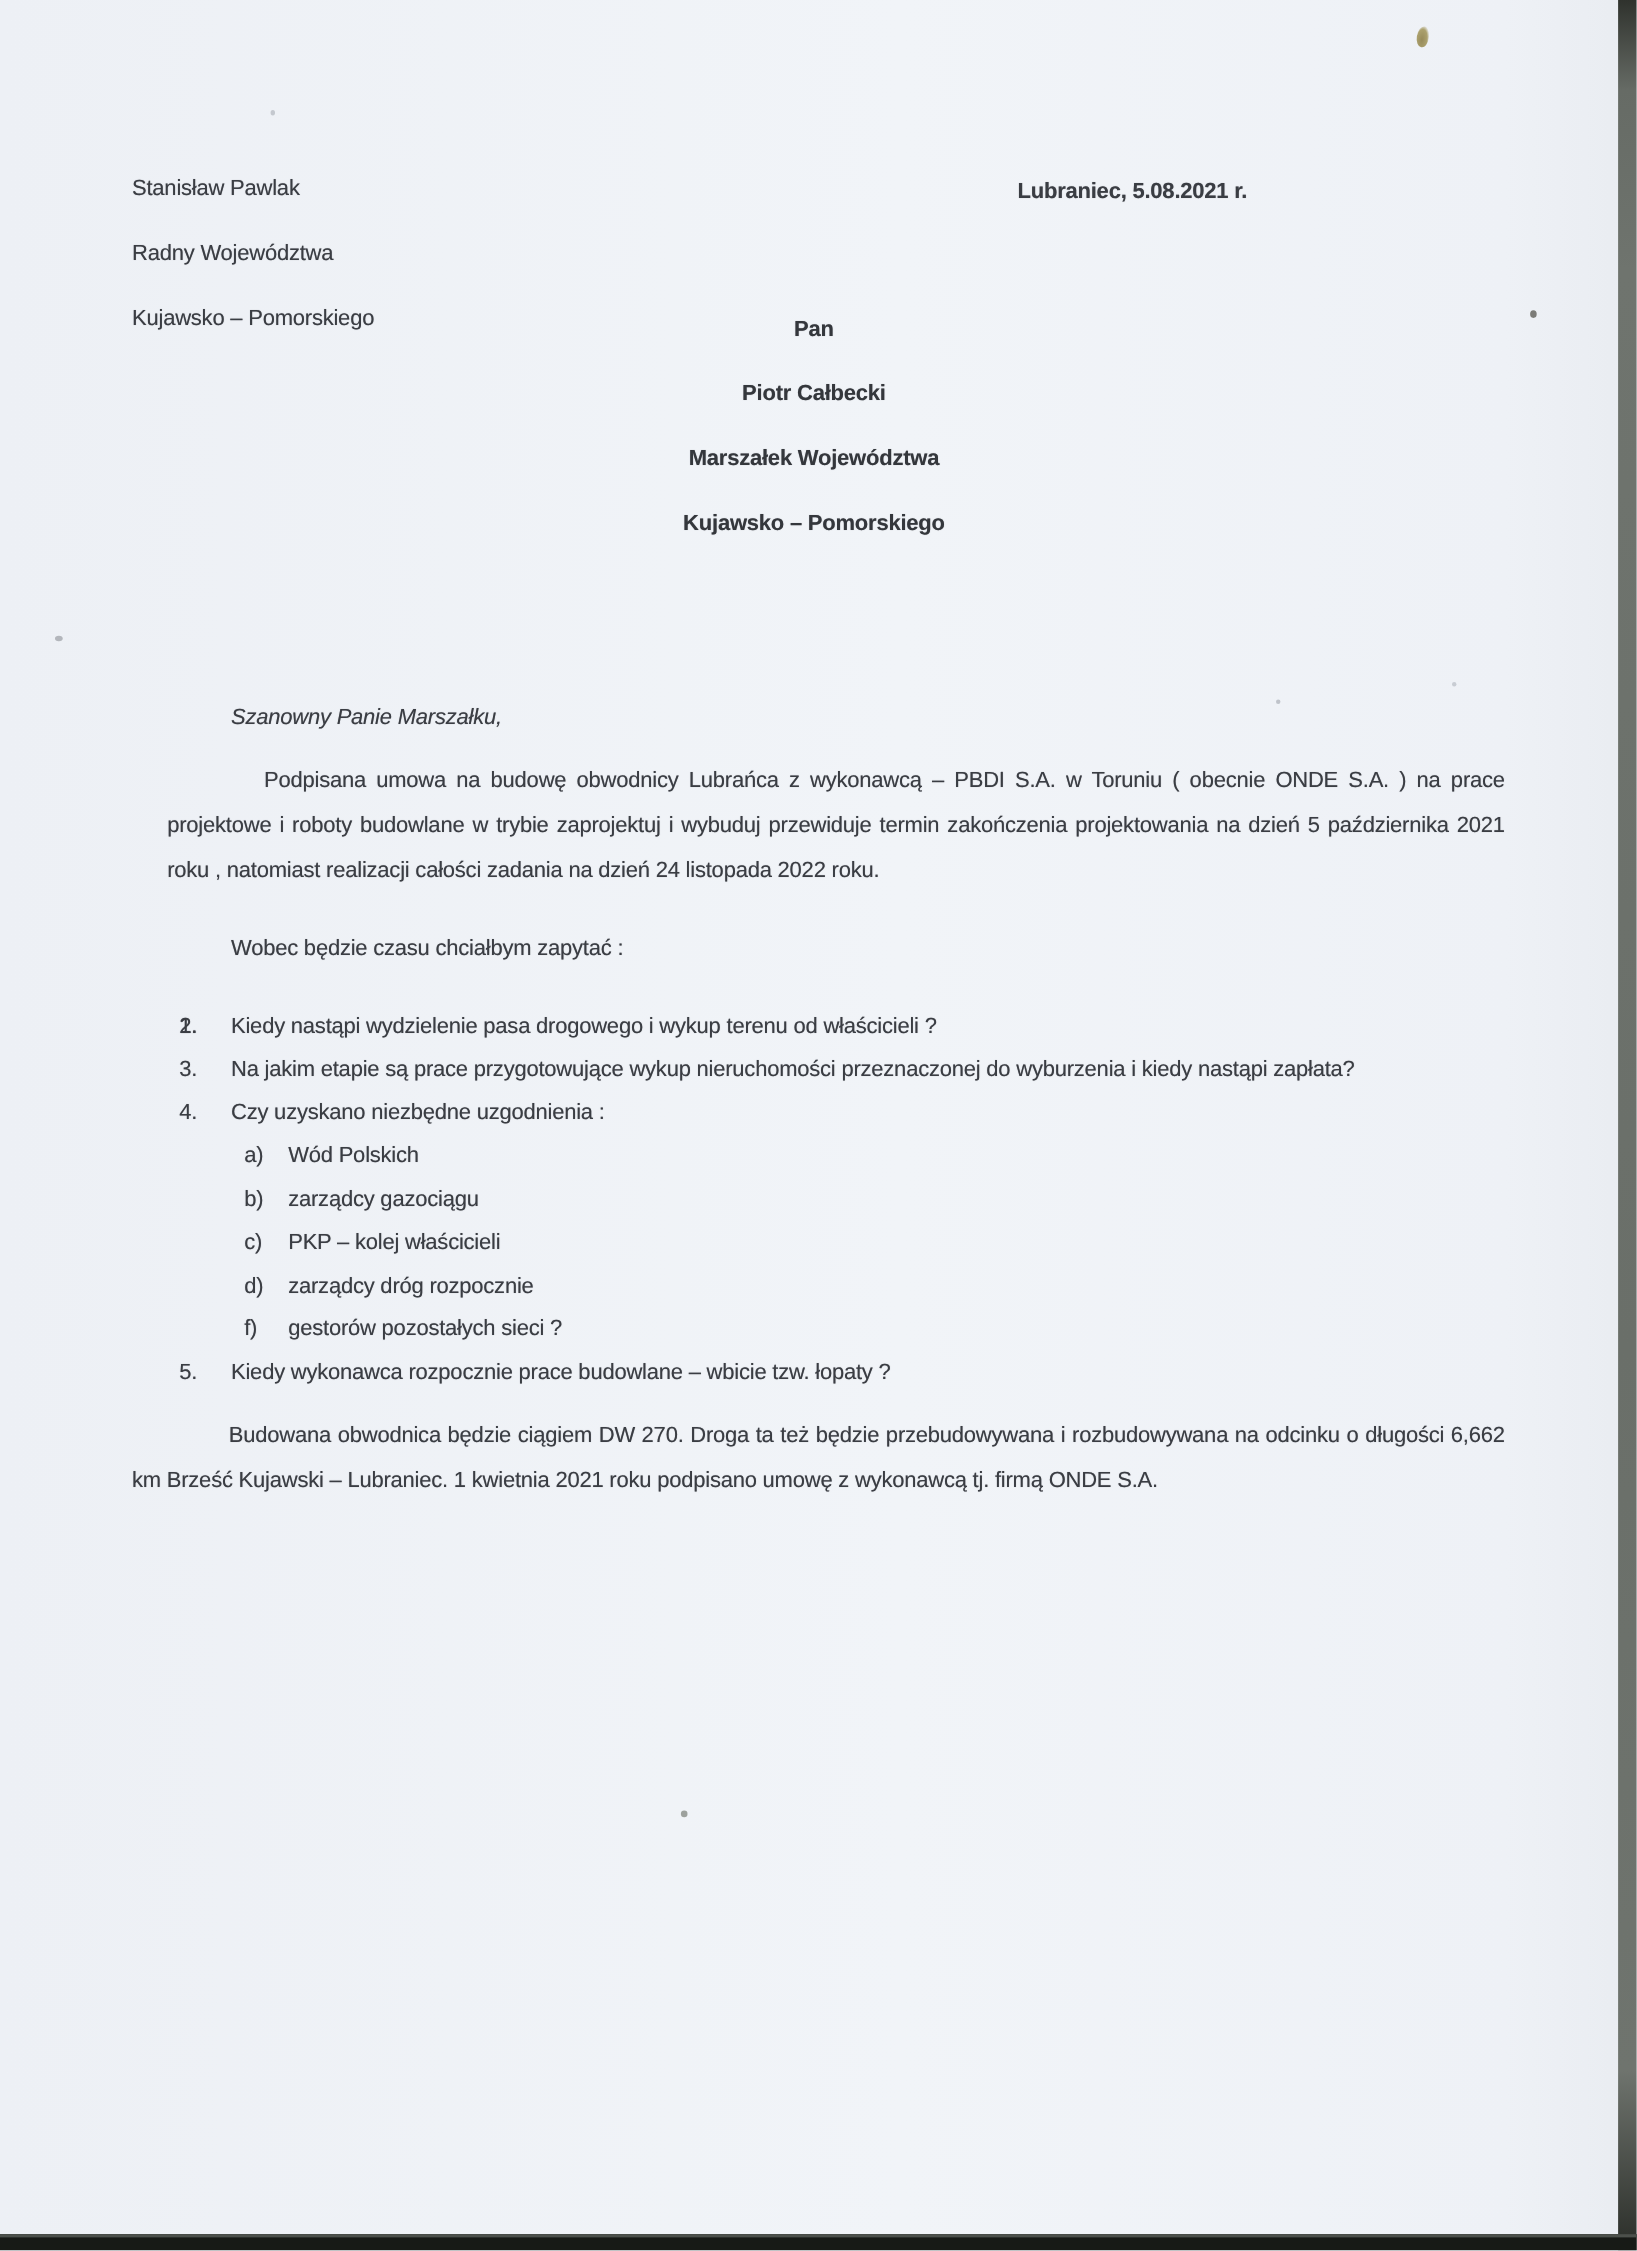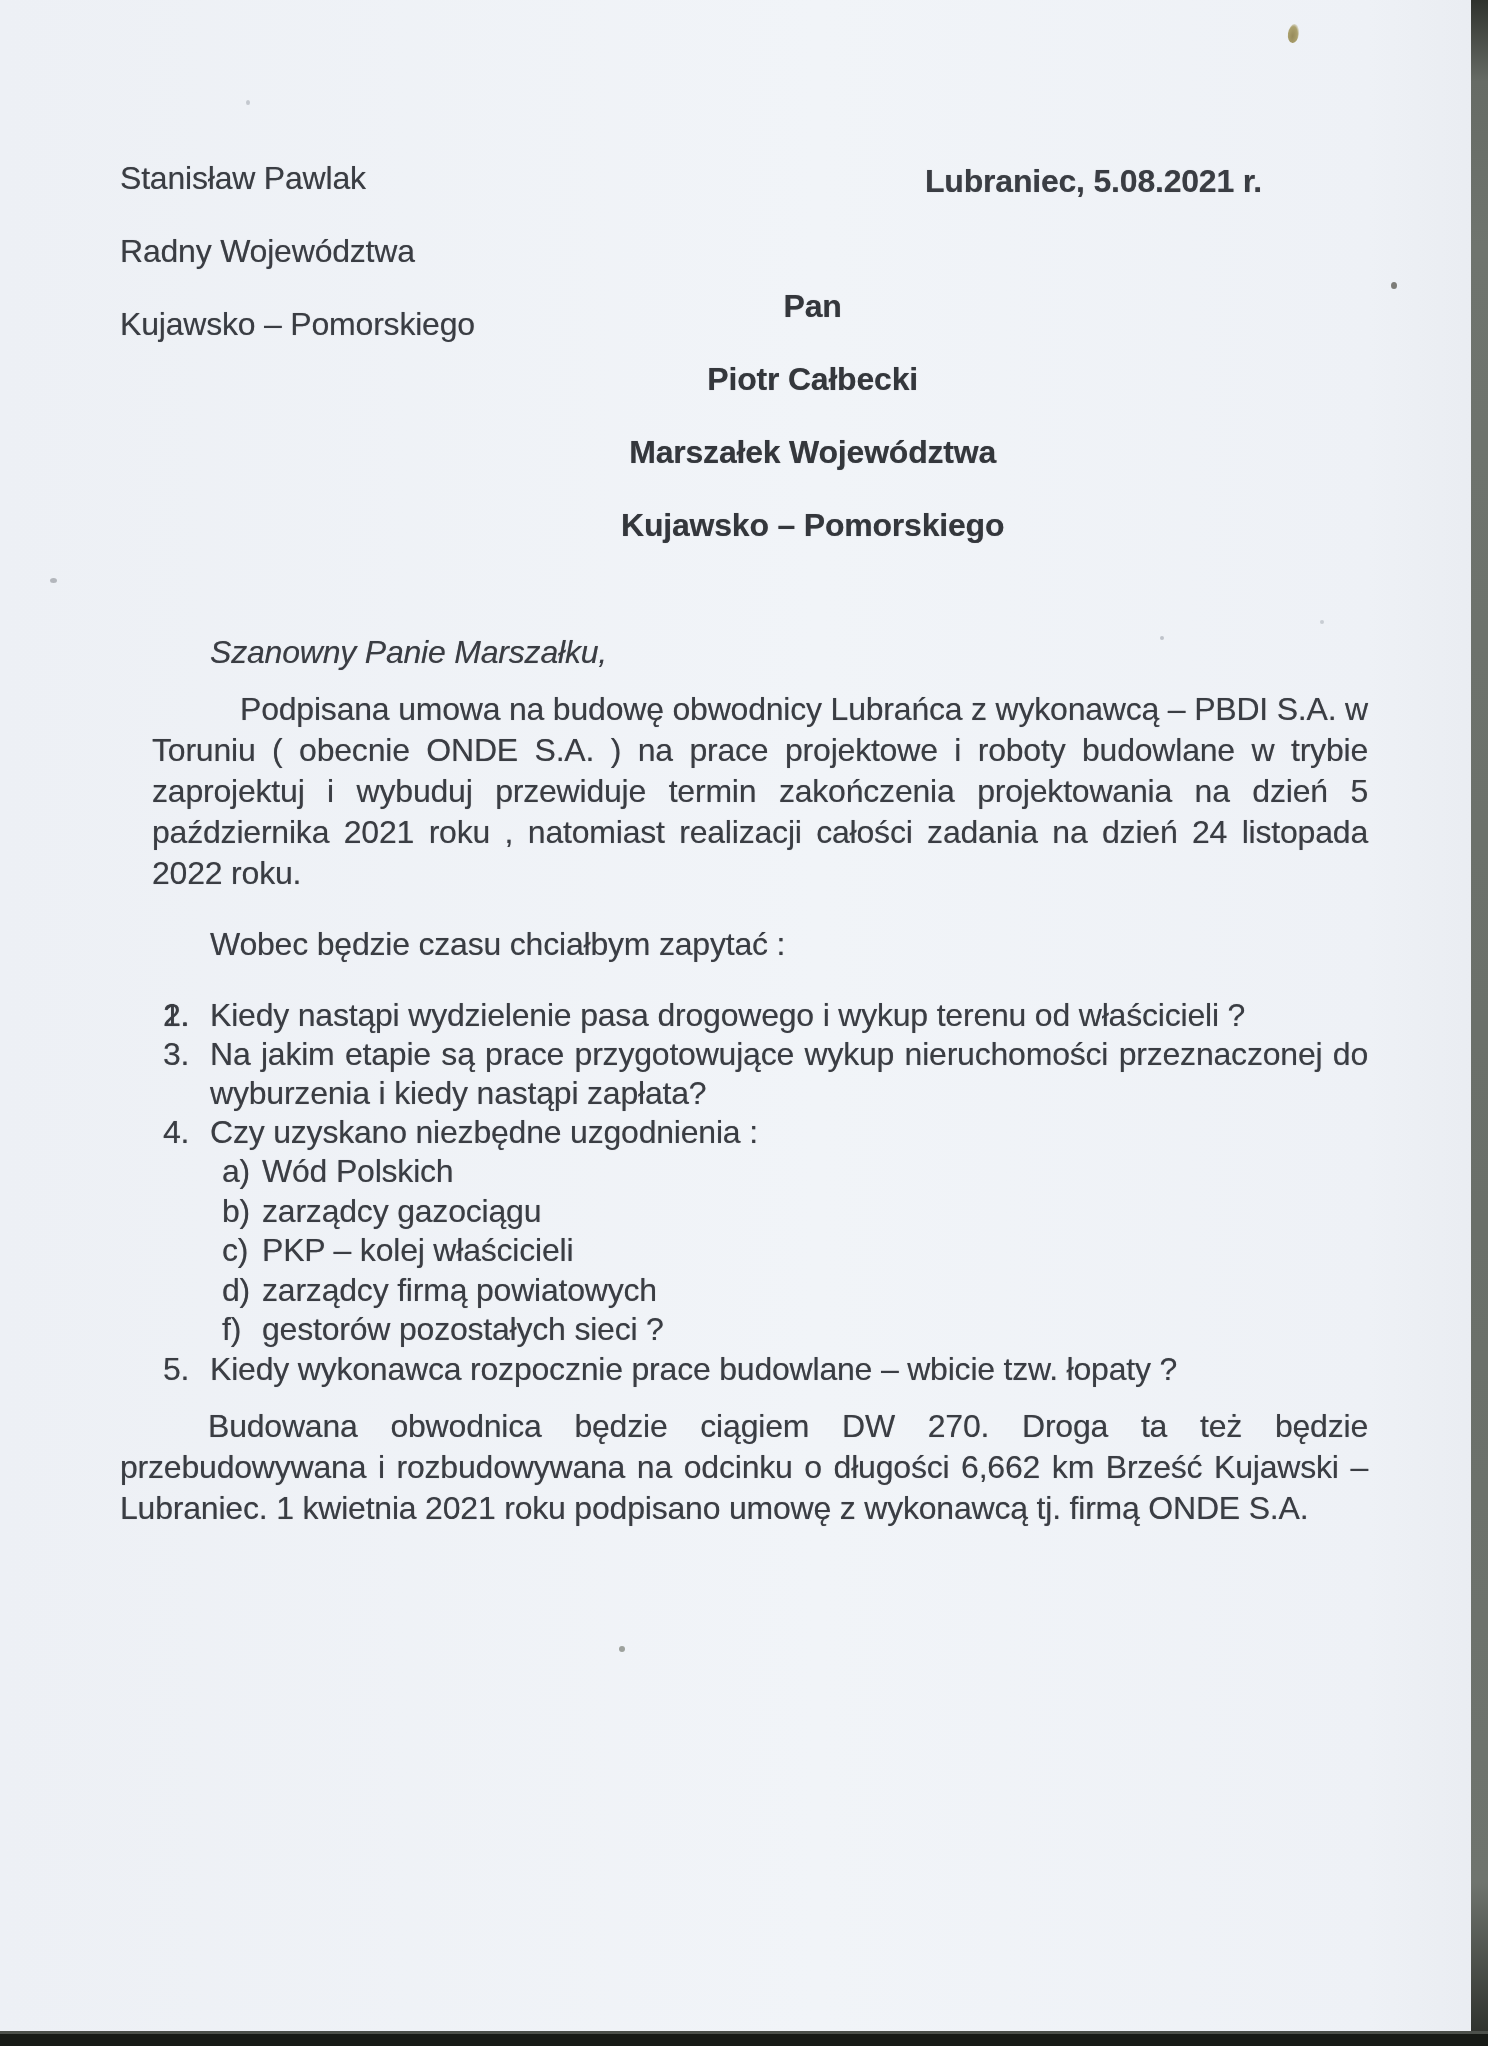--- a/index.html
+++ b/index.html
@@ -12,21 +12,21 @@
     width: 1488px;
     height: 2046px;
     margin: 0 auto;
     background: linear-gradient(90deg, #edf0f5 0%, #f1f4f8 55%, #eef1f6 92%, #e9ecf1 100%);
     font-family: "Liberation Sans", sans-serif;
     color: #3a3d43;
     overflow: hidden;
     text-rendering: optimizeLegibility;
   }
   .txt {
-    font-size: 32px;
+    font-size: 20px;
     letter-spacing: -0.2px;
     text-shadow: 0 0 0.7px rgba(58,61,67,0.55);
   }
   
   .sender {
     position: absolute;
     left: 120px;
     top: 160px;
   }
   .sender div { margin-bottom: 36px; white-space: nowrap; }
@@ -180,21 +180,21 @@
           <li>
             <span class="letter">a)</span><span>Wód Polskich</span>
           </li>
           <li>
             <span class="letter">b)</span><span>zarządcy gazociągu</span>
           </li>
           <li>
             <span class="letter">c)</span><span>PKP – kolej właścicieli</span>
           </li>
           <li>
-            <span class="letter">d)</span><span>zarządcy firmą powiatowych</span>
+            <span class="letter">d)</span><span>zarządcy dróg rozpocznie</span>
           </li>
           <li>
             <span class="letter">f)</span><span>gestorów pozostałych sieci ?</span>
           </li>
         </ul>
       </li>
       <li>
         <span class="num">5.</span>
         <span>Kiedy wykonawca rozpocznie prace budowlane – wbicie tzw. łopaty ?</span>
       </li>

